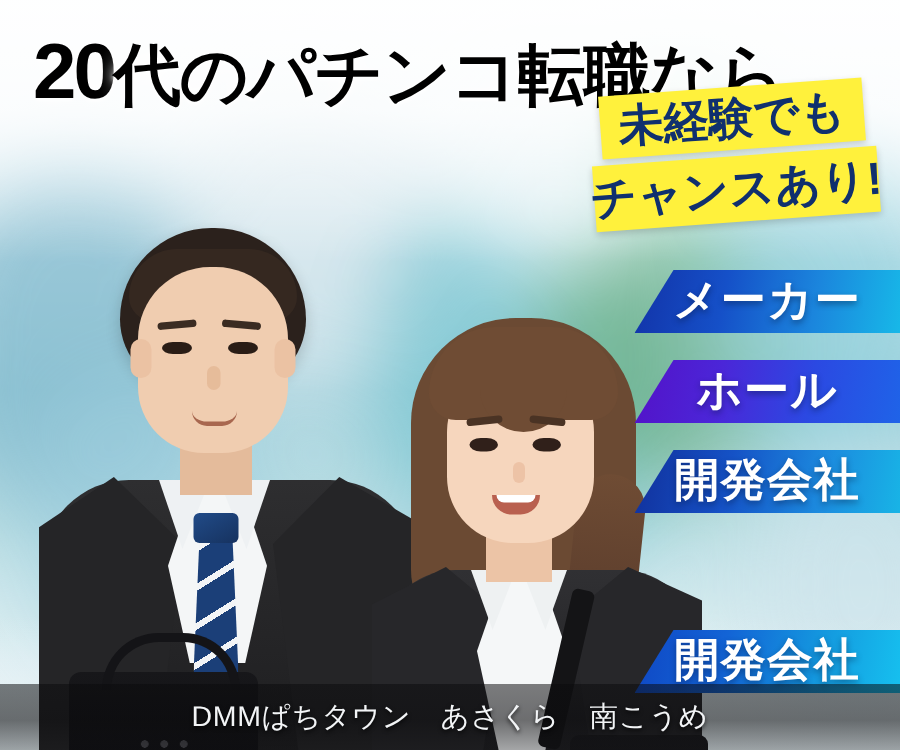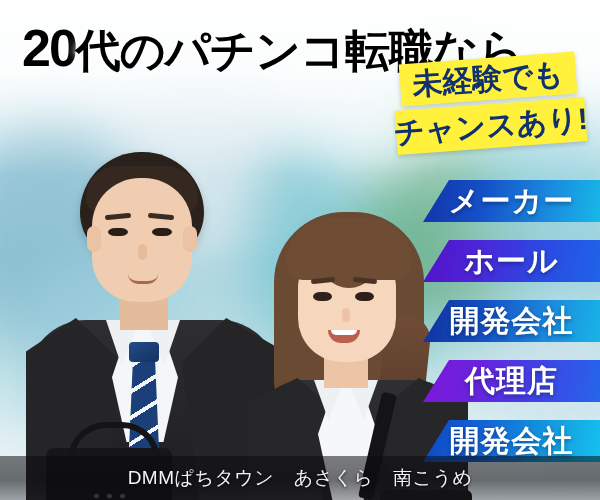--- a/index.html
+++ b/index.html
@@ -200,21 +200,21 @@
     display:flex;align-items:center;justify-content:center;
     box-shadow:0 2px 5px rgba(0,0,0,.18);
   }
   #badge1{left:400px;top:58px;width:176px;height:42px;font-size:30px;transform:rotate(-4.2deg);}
   #badge2{left:396px;top:104px;width:190px;height:44px;font-size:30px;transform:rotate(-4.2deg);}
 
   
   .cat{
     position:absolute;left:423px;width:177px;height:42px;
     clip-path:polygon(26px 0,100% 0,100% 100%,0 100%);
-    display:flex;align-items:center;justify-content:center;
+    display:flex;align-items:flex-start;justify-content:center;
     box-shadow:0 3px 7px rgba(0,0,0,.25);
   }
   .cat span{
     color:#ffffff;font-weight:700;font-size:30px;white-space:nowrap;
     letter-spacing:1px;
     text-shadow:0 2px 4px rgba(6,24,60,.45);
   }
   #cat0{top:180px;background:linear-gradient(100deg,#1233a8 0%,#1550c8 34%,#1b86dd 68%,#17b8e8 100%);}
   #cat1{top:240px;background:linear-gradient(100deg,#5312c8 0%,#4b26d8 32%,#2b49e2 66%,#1f63e8 100%);}
   #cat2{top:300px;background:linear-gradient(100deg,#11309c 0%,#1552c6 36%,#1c8ade 70%,#18b4e6 100%);}
@@ -312,23 +312,20 @@
 
   <div class="cat" id="cat0">
       <span>メーカー</span>
     </div>
   <div class="cat" id="cat1">
       <span>ホール</span>
     </div>
   <div class="cat" id="cat2">
       <span>開発会社</span>
     </div>
-  <div class="cat" id="cat3">
-      <span>代理店</span>
-    </div>
   <div class="cat" id="cat4">
       <span>開発会社</span>
     </div>
 
   <div id="caption">
       <span>DMMぱちタウン　あさくら　南こうめ</span>
     </div>
 
 </div>
 

